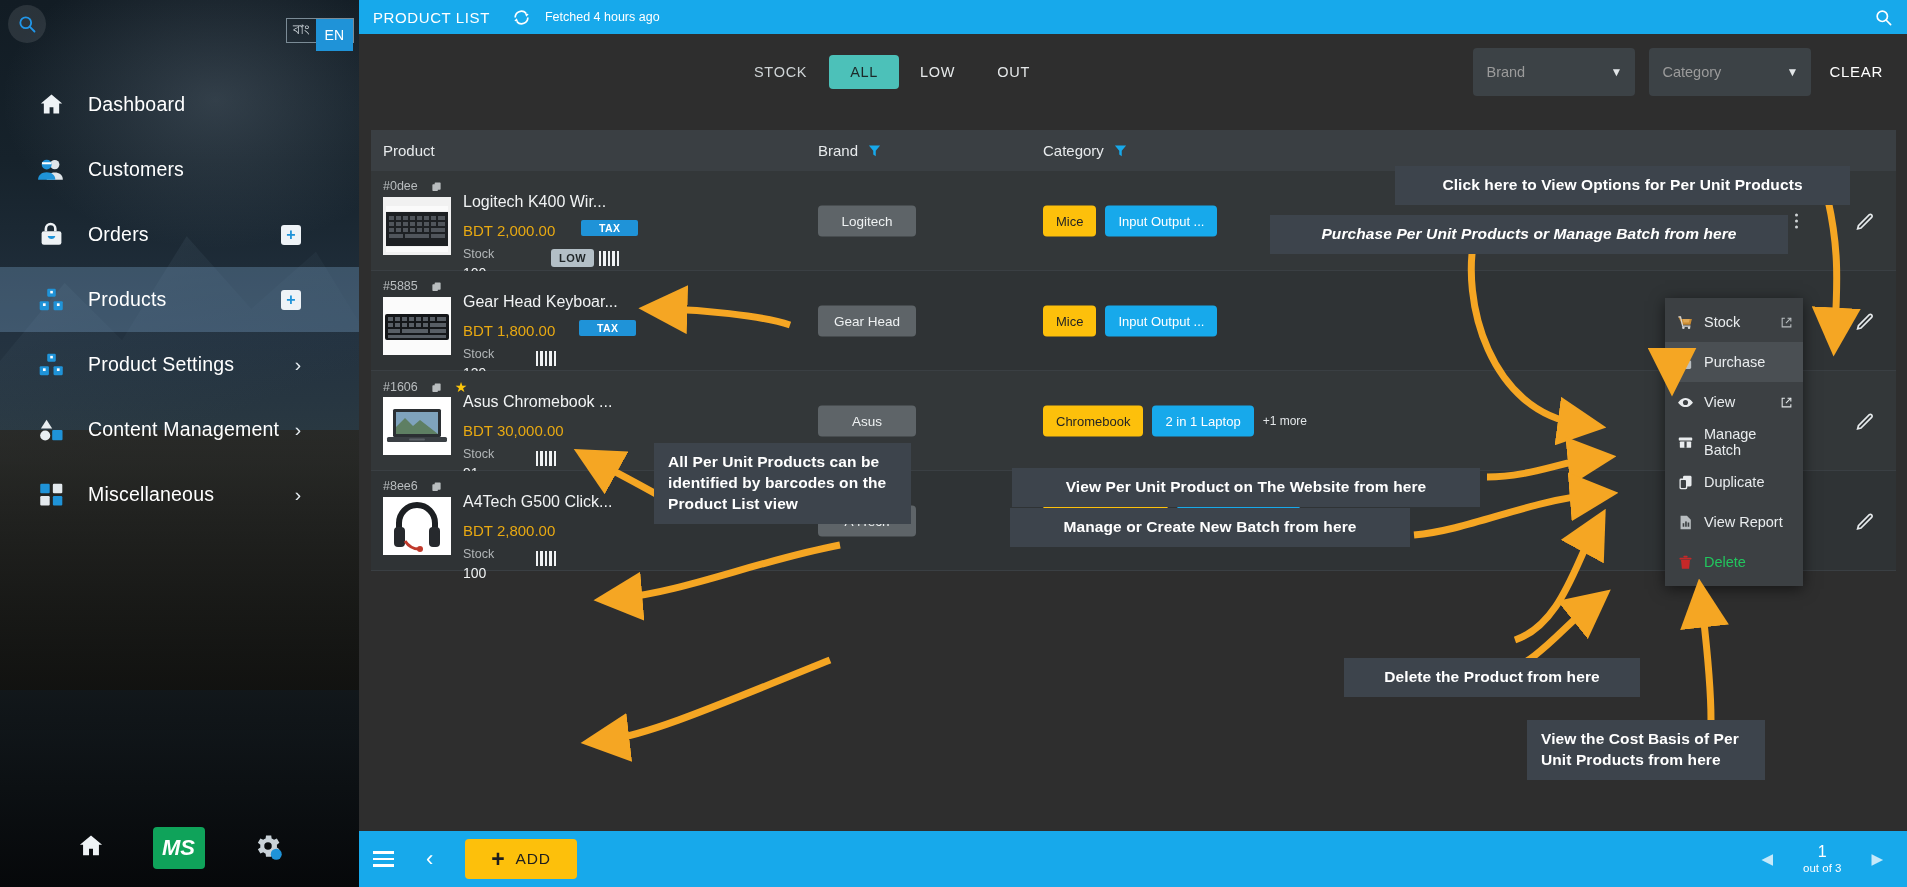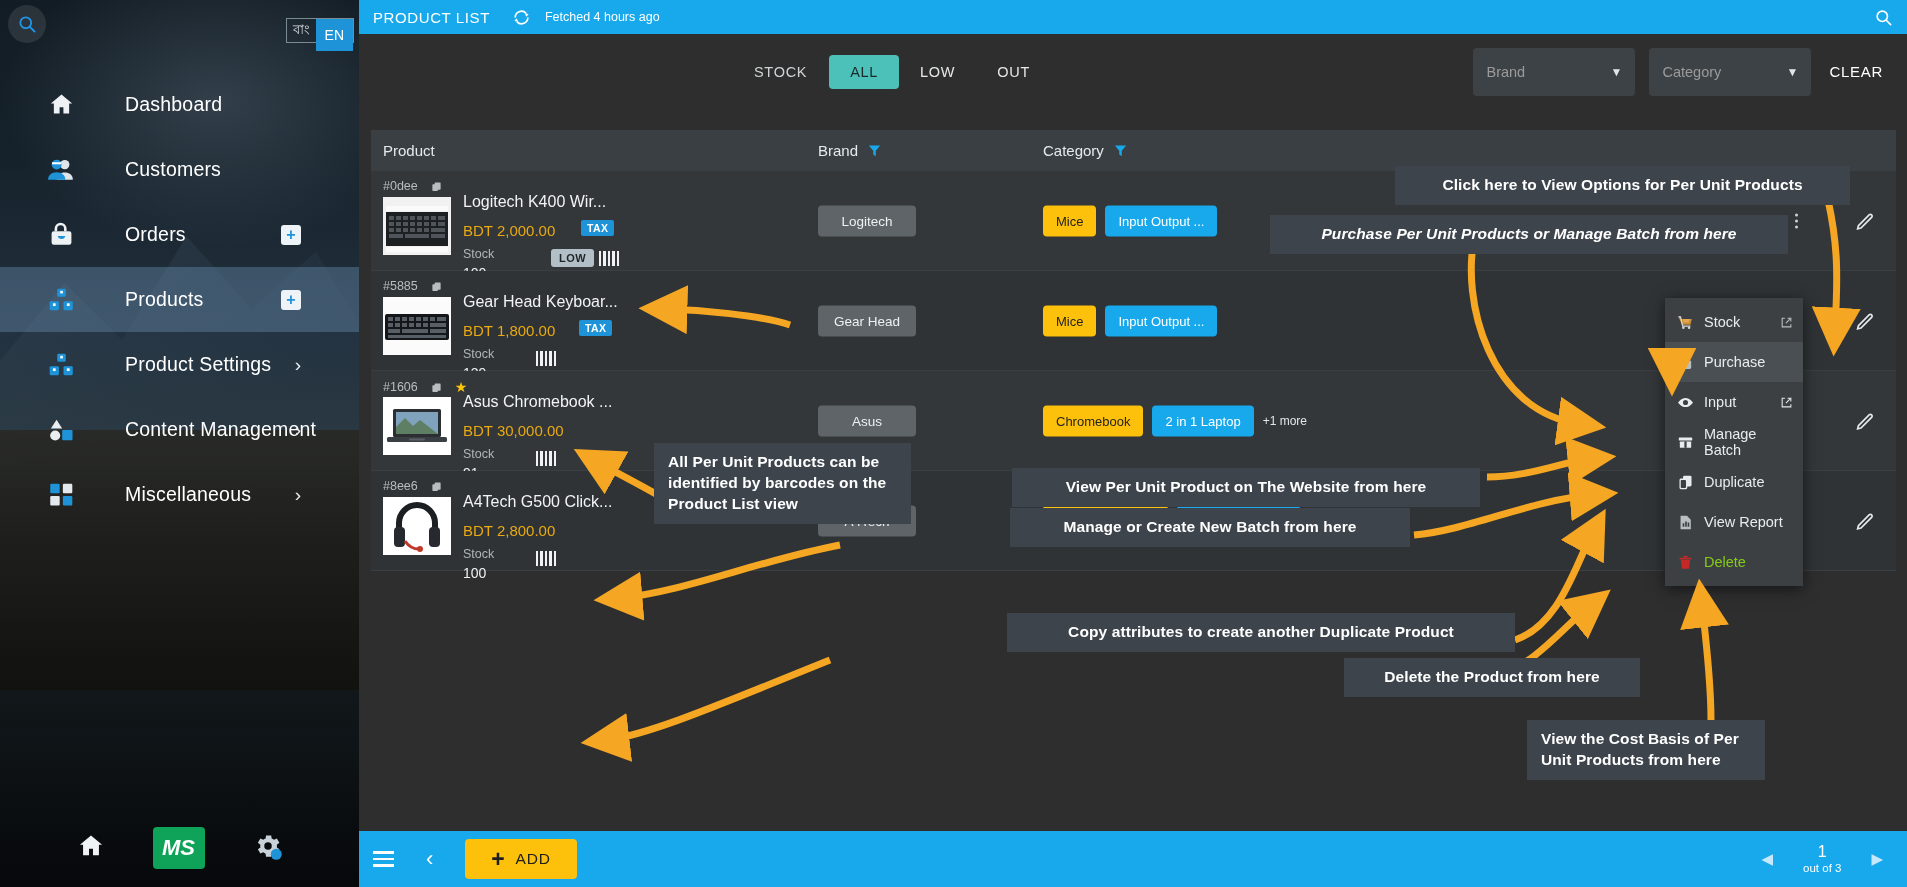--- a/index.html
+++ b/index.html
@@ -53,21 +53,21 @@
     font-family:"DejaVu Sans", sans-serif; font-size:13px;
   }
   .lang-toggle .en {
     padding:16px 9px; display:flex; align-items:center;
     background:#1f93d8; color:#fff; font-weight:400;
   }
 
   .nav { position:absolute; left:0; top:72px; width:100%; }
   .nav-item {
     position:relative; display:flex; align-items:center;
-    height:65px; padding-left:46px; cursor:pointer; color:#fff;gap:27px;
+    height:65px; padding-left:36px; cursor:pointer; color:#fff;
   }
   .nav-item.active { background: rgba(120,160,200,.34); }
   .nav-ico { width:30px; height:30px; margin-right:22px; flex:none;
              display:flex; align-items:center; justify-content:center; }
   .nav-label { font-size:19.5px; letter-spacing:.2px; }
   .nav-plus {
     position:absolute; right:58px; top:50%; transform:translateY(-50%);
     width:20px; height:20px; background:#eef3f7; border-radius:3px;
     display:flex; align-items:center; justify-content:center;
     color:#1f93d8; font-size:16px; font-weight:700; line-height:1;
@@ -143,21 +143,21 @@
     background:#f3f3f3; overflow:hidden;
   }
   .pname {
     position:absolute; left:92px; top:22px; color:#f1f3f4; font-size:16px;
   }
   .price {
     position:absolute; left:92px; top:51px; color:#e8a912; font-size:15px;
   }
   .taxbadge {
     position:absolute; top:49px; background:#1f93d8; color:#fff;
-    font-size:10.5px; font-weight:700; padding:2px 6px; border-radius:2px;
+    font-size:10.5px; font-weight:700; padding:2px 18px; border-radius:2px;
     letter-spacing:.4px;
   }
   .stocklbl { position:absolute; left:92px; top:76px; color:#b2b6b8; font-size:12.5px; }
   .stockval { position:absolute; left:92px; top:94px; color:#f0f2f3; font-size:14px; }
   .lowbadge {
     position:absolute; left:180px; top:78px; background:#b3bfc6; color:#1f2527;
     font-size:11px; font-weight:700; padding:3px 8px; border-radius:3px;
     letter-spacing:.5px;
   }
   .barcode { position:absolute; top:80px; display:flex; gap:2px; }
@@ -192,21 +192,21 @@
   #ctxmenu {
     position:absolute; left:1306px; top:298px; width:138px;
     background:#3c4043; box-shadow:0 3px 14px rgba(0,0,0,.55);
     padding:4px 0; z-index:40;
   }
   .mi {
     display:flex; align-items:center; height:40px; padding:0 10px;
     color:#e9ecee; font-size:14.5px; cursor:pointer; gap:9px;
   }
   .mi.hl { background:#4a4f53; }
-  .mi.dim { color:#84cc16; }
+  .mi.dim { color:#22c55e; }
   .mi .mico { width:20px; display:flex; justify-content:center; flex:none; }
   .mi .ext { margin-left:auto; display:flex; }
 
   
   .note {
     position:absolute; background:#3d444c; color:#fff;
     font-size:15.5px; font-weight:700; line-height:1.35;
     padding:9px 14px; z-index:50; letter-spacing:.1px;
   }
   #arrows { position:absolute; left:0; top:0; width:1907px; height:887px;
@@ -688,21 +688,21 @@
         <span>Purchase</span>
       </div>
 
       <div class="mi">
         <span class="mico">
           <svg width="17" height="17" viewBox="0 0 24 24">
             <path d="M1.5 12S5.5 5.5 12 5.5 22.5 12 22.5 12 18.5 18.5 12 18.5 1.5 12 1.5 12z" fill="#e9ecee"></path>
             <circle cx="12" cy="12" r="3.6" fill="#3c4043"></circle>
           </svg>
         </span>
-        <span>Input</span>
+        <span>View</span>
         <span class="ext">
           <svg width="13" height="13" viewBox="0 0 24 24" fill="none" stroke="#e4e8ea" stroke-width="2">
             <path d="M9 4H4v16h16v-5"></path>
               <path d="M14 4h6v6"></path>
               <path d="M20 4 11 13"></path>
           </svg>
         </span>
       </div>
 
       <div class="mi">
@@ -791,21 +791,20 @@
   <div class="note" style="left:1395px; top:166px; width:455px; text-align:center;">Click here to View Options for Per Unit Products</div>
 
   <div class="note" style="left:1270px; top:215px; width:518px; text-align:center;font-style:italic;">Purchase Per Unit Products or Manage Batch from here</div>
 
   <div class="note" style="left:654px; top:443px; width:257px;">All Per Unit Products can be identified by barcodes on the Product List view</div>
 
   <div class="note" style="left:1012px; top:468px; width:468px; text-align:center;">View Per Unit Product on The Website from here</div>
 
   <div class="note" style="left:1010px; top:508px; width:400px; text-align:center;">Manage or Create New Batch from here</div>
 
-  <div class="note" style="left:1007px; top:613px; width:508px; text-align:center;">Copy attributes to create another Duplicate Product</div>
 
   <div class="note" style="left:1344px; top:658px; width:296px; text-align:center;">Delete the Product from here</div>
 
   <div class="note" style="left:1527px; top:720px; width:238px;">View the Cost Basis of Per Unit Products from here</div>
 
   <div id="bottombar">
     <span class="bb-burger">
         <i></i>
         <i></i>
         <i></i>

